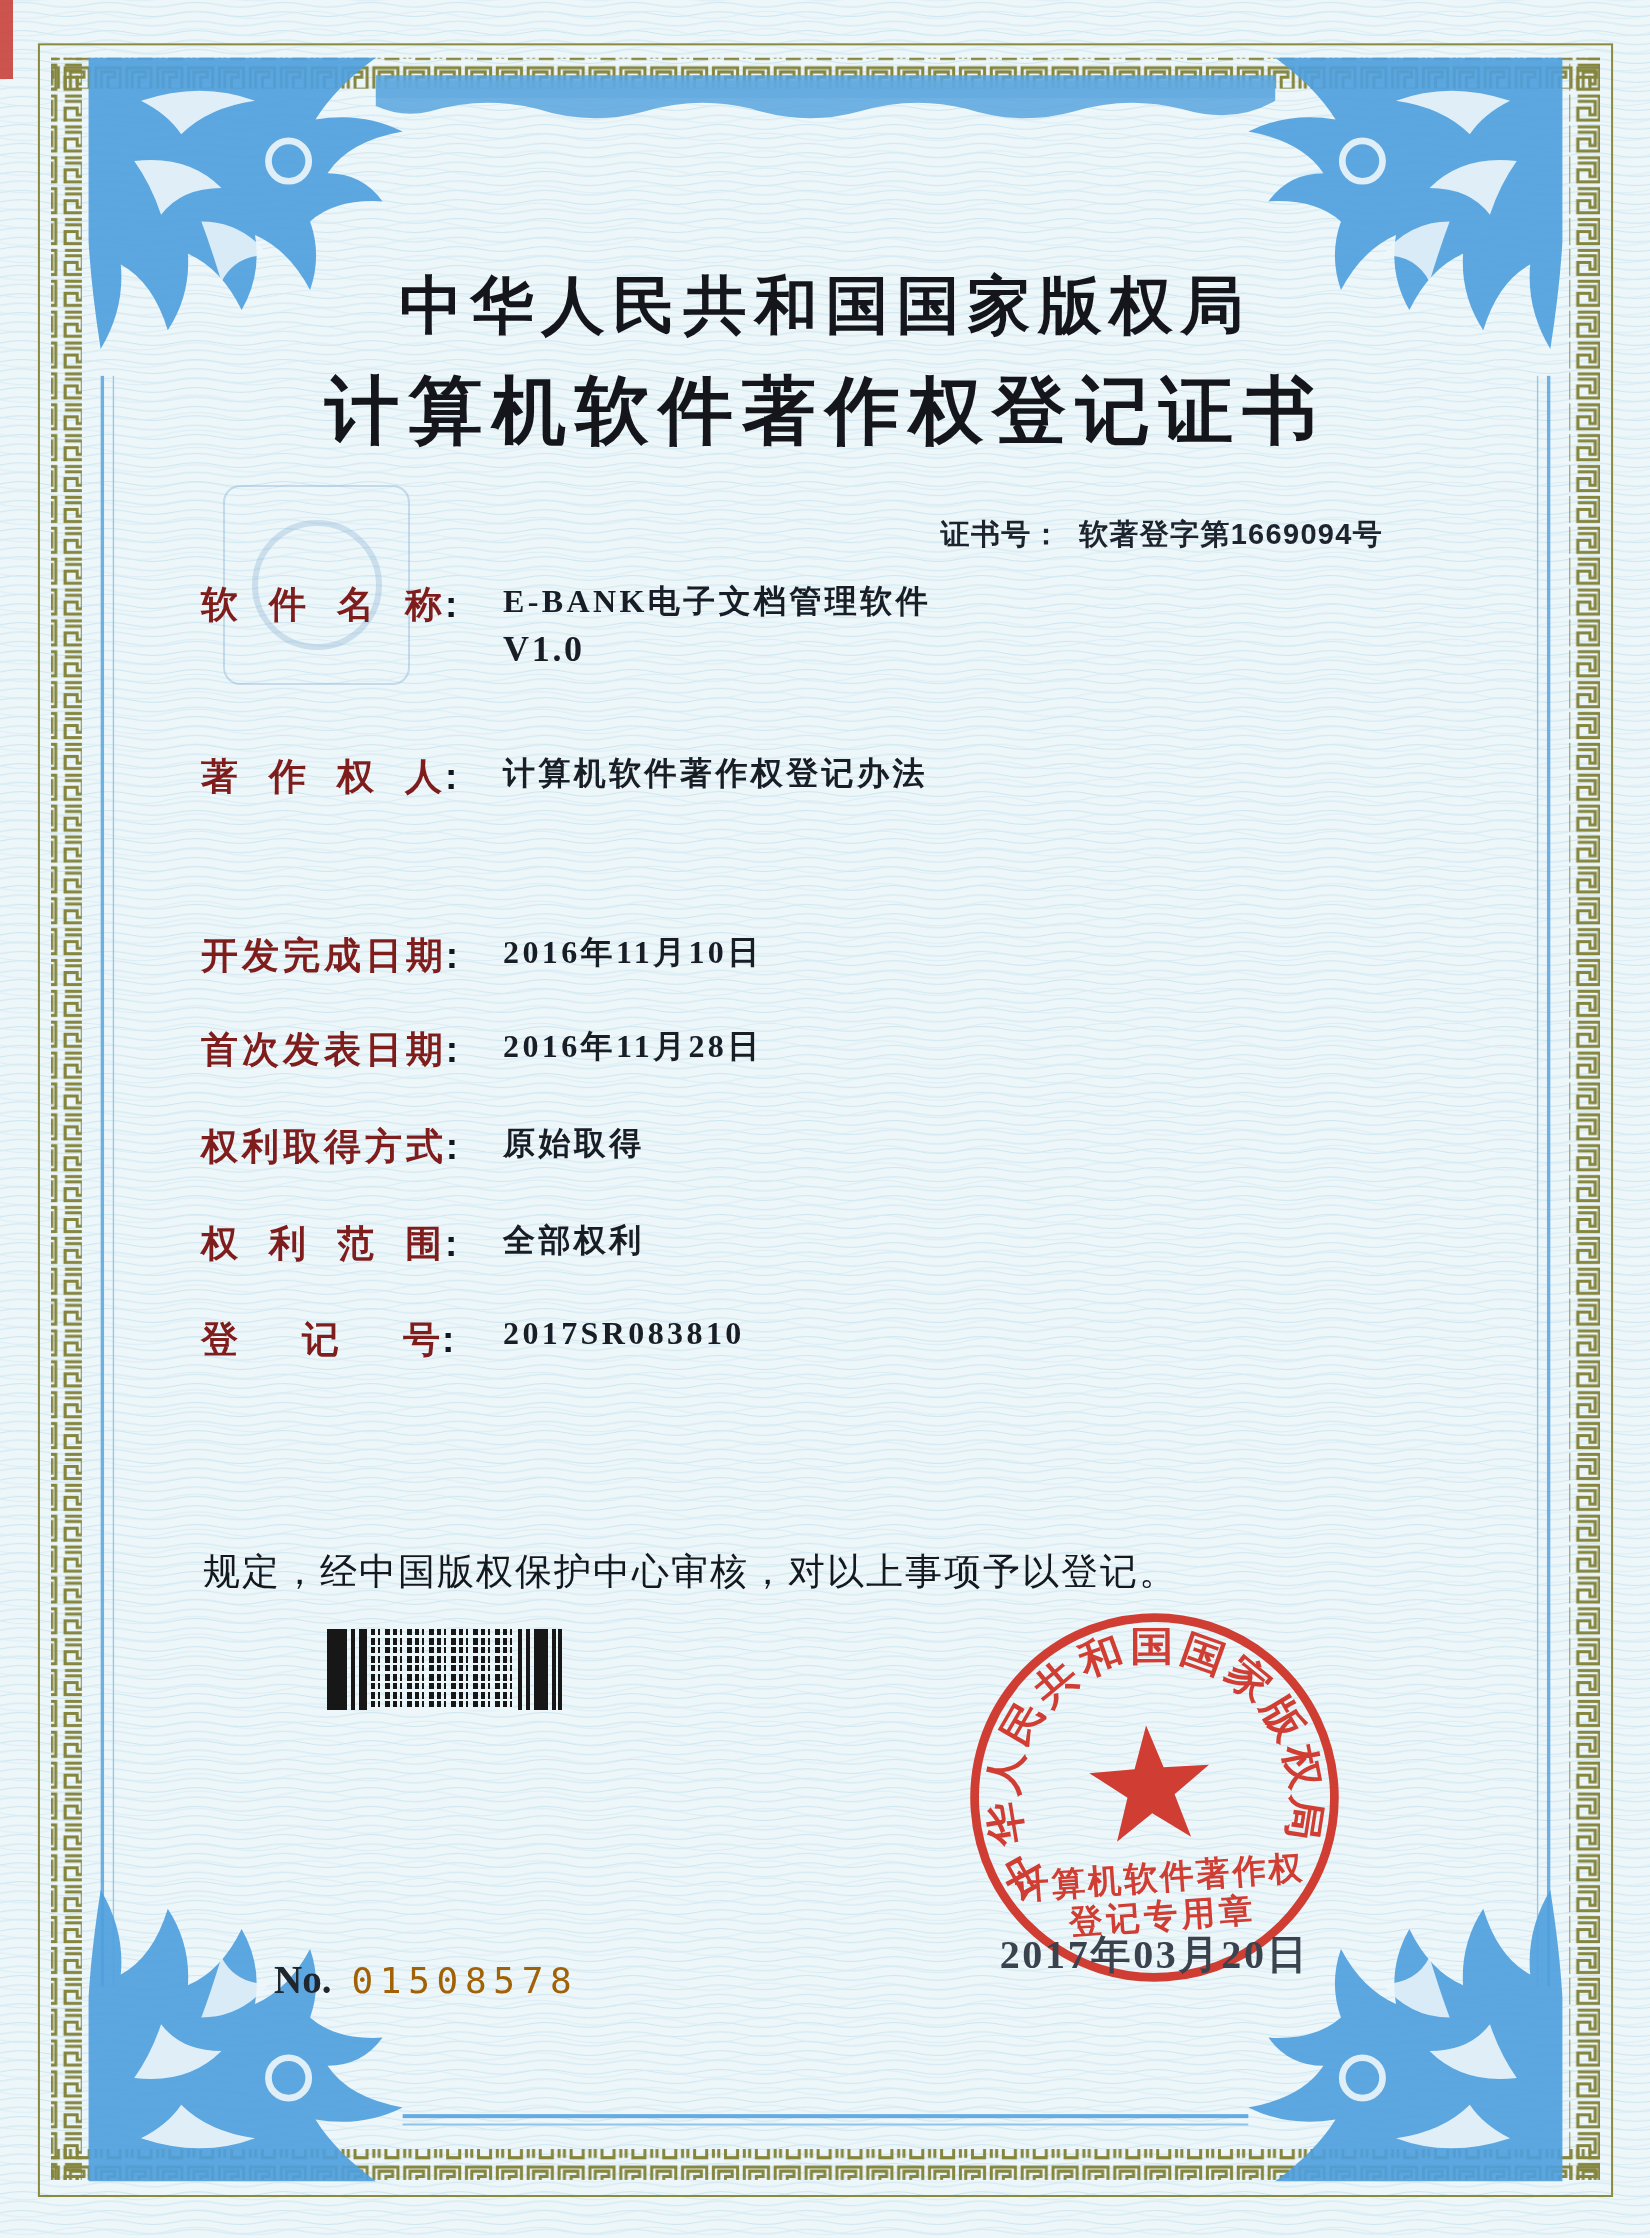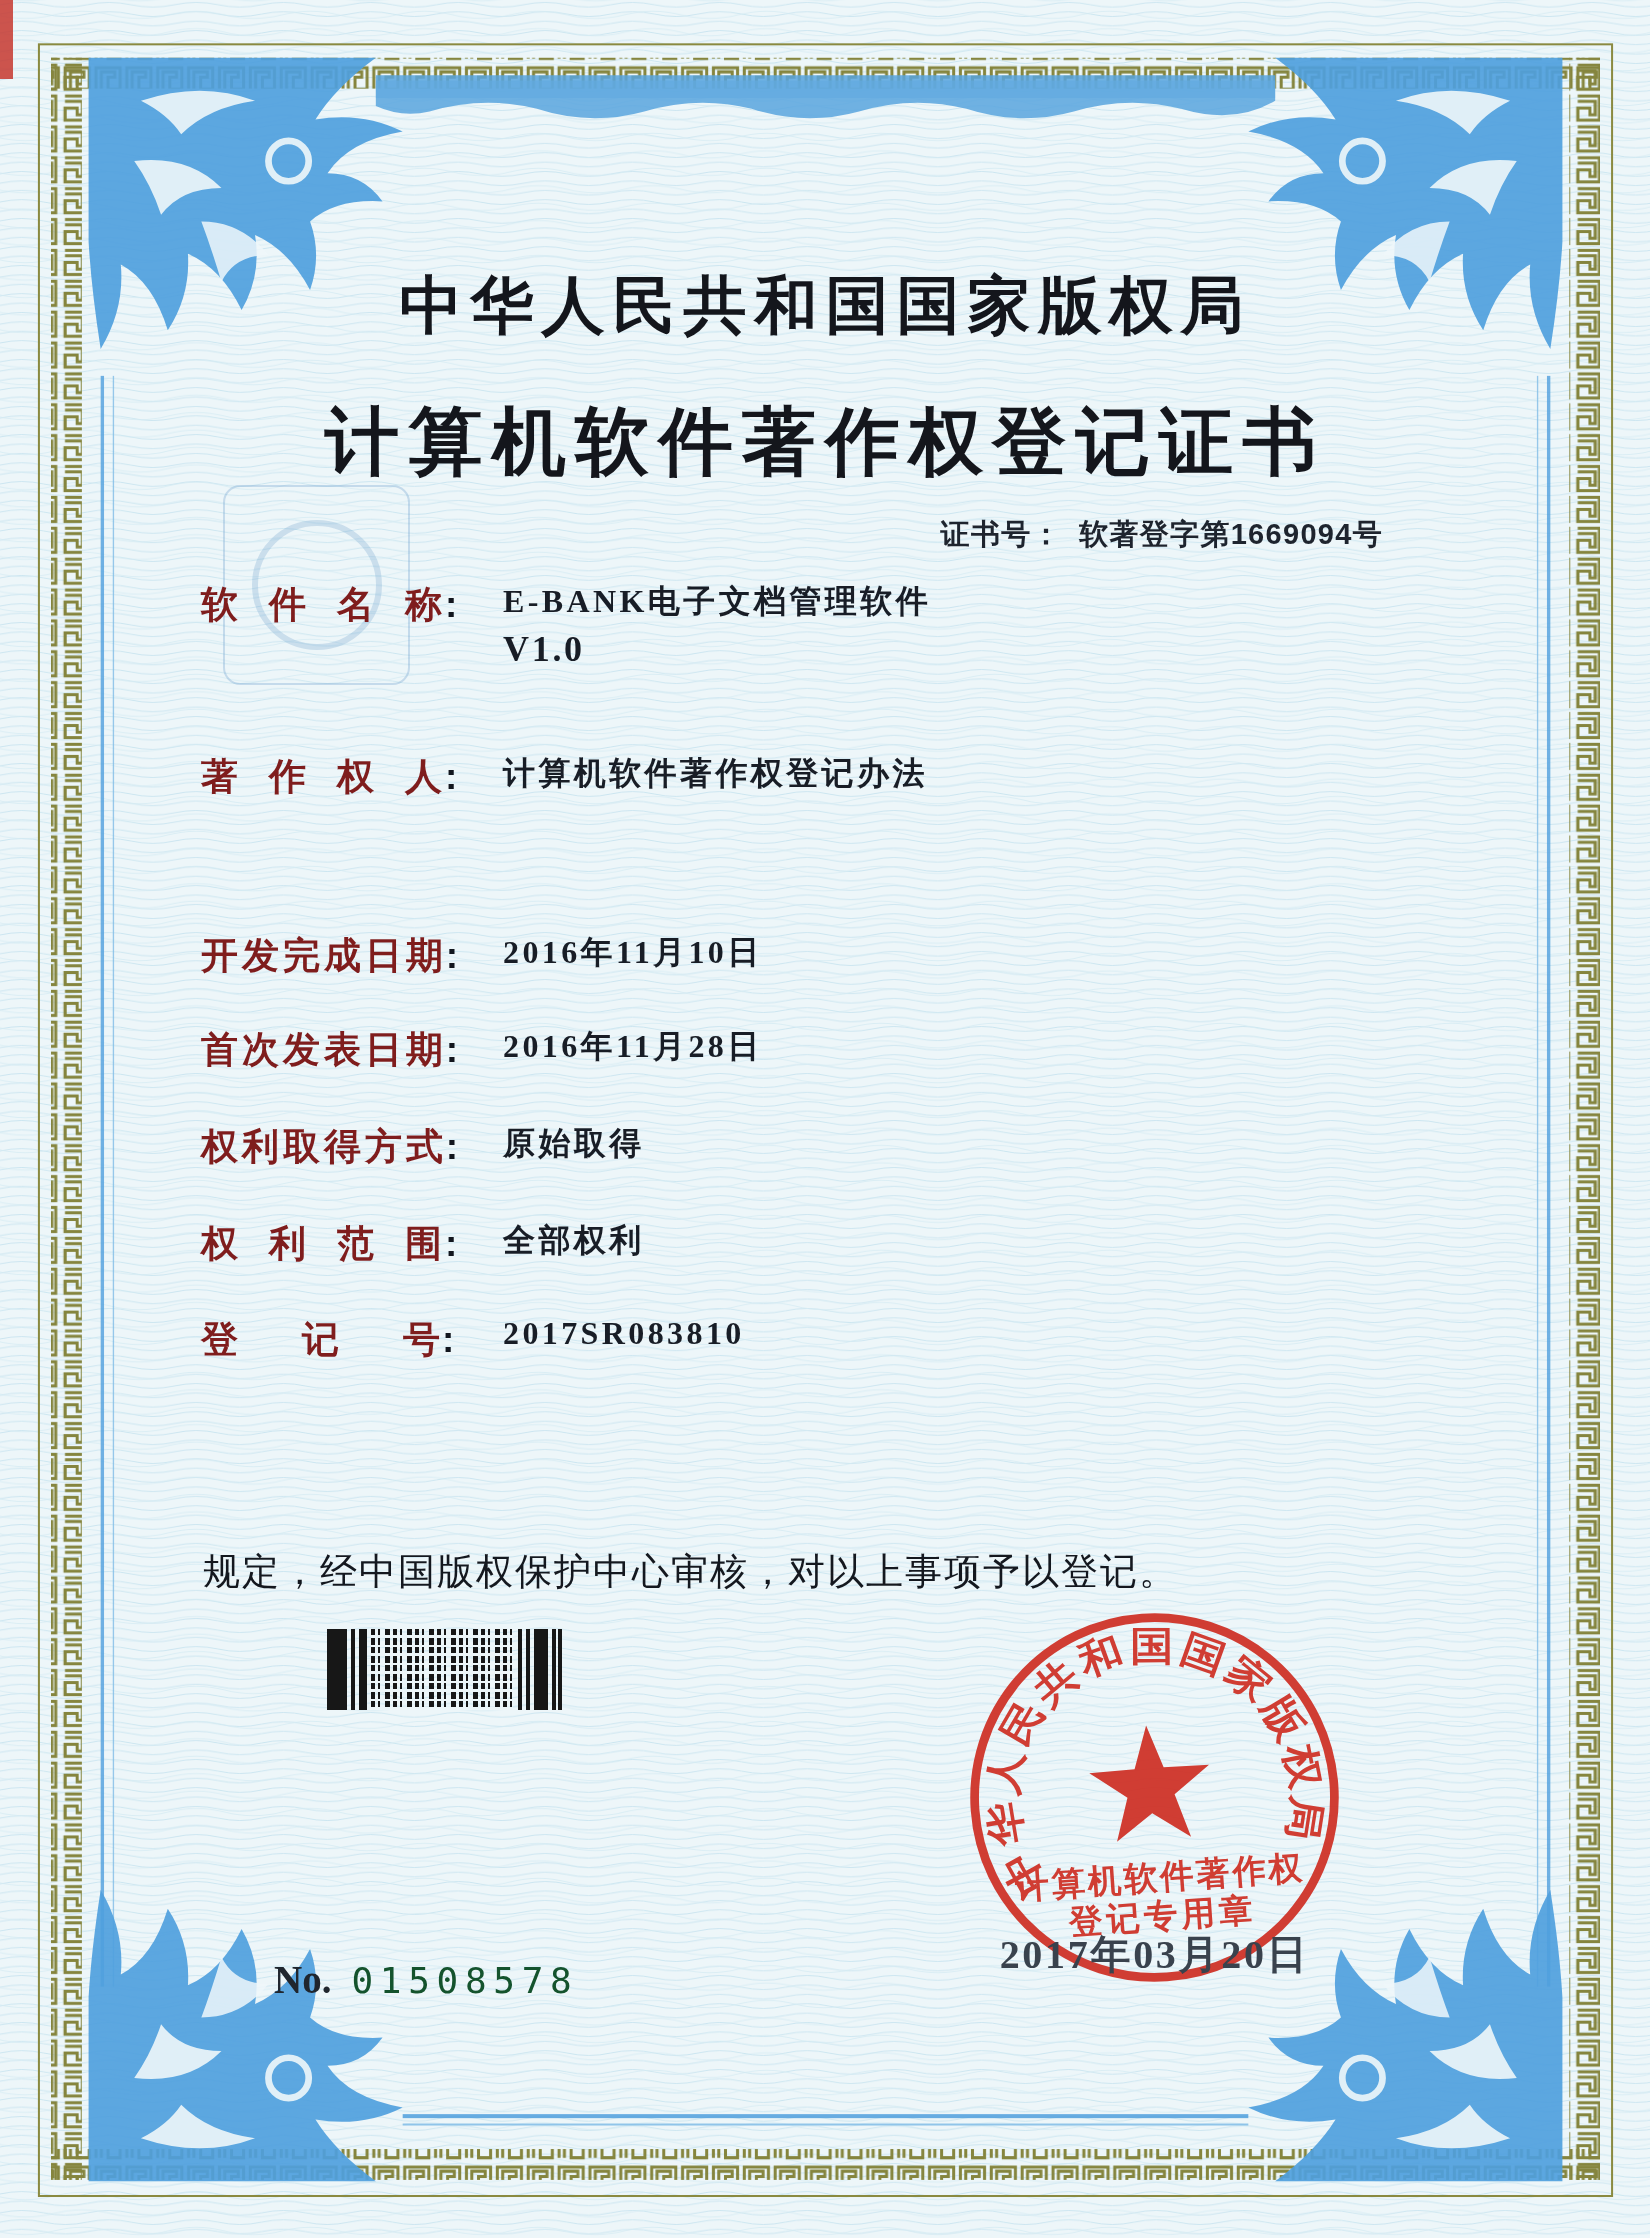--- a/index.html
+++ b/index.html
@@ -12,21 +12,21 @@
   .abs{position:absolute;}
   svg{display:block;}
   .decor{left:0;top:0;width:1651px;height:2239px;z-index:0;}
 
   .title1{
     left:0;right:0;top:263px;text-align:center;z-index:3;
     font-size:63px;font-weight:bold;letter-spacing:8px;color:#14161c;
   }
   .title2{
     left:0;right:0;top:362px;text-align:center;z-index:3;
-    font-size:74px;font-weight:bold;letter-spacing:9.4px;color:#14161c;margin-top:31px;
+    font-size:74px;font-weight:bold;letter-spacing:9.4px;color:#14161c;
   }
   .certno{
     right:268px;top:515px;z-index:3;
     font-family:"Liberation Sans", sans-serif;
     font-size:29px;font-weight:bold;color:#1e242e;letter-spacing:1.3px;text-align:center;
   }
   .certno .val{margin-left:17.4px;}
 
   .watermark{
     left:223px;top:485px;width:183px;height:196px;z-index:1;
@@ -74,21 +74,21 @@
   .seal{left:933px;top:1576px;width:443px;height:443px;z-index:4;opacity:.94;transform:rotate(-4deg);}
   .seal text{font-family:"Liberation Serif", serif;font-weight:bold;}
   .seal-date{
     left:933px;top:1927px;width:443px;text-align:center;z-index:5;
     font-size:40px;font-weight:bold;letter-spacing:2.7px;color:#39424d;
   }
 
   .serial{left:274px;top:1957px;z-index:3;white-space:nowrap;}
   .serial .no{font-size:39px;font-weight:bold;color:#20262e;font-family:"Liberation Serif", serif;}
   .serial .num{
-    margin-left:20px;font-size:36px;letter-spacing:6.7px;color:#14532d;
+    margin-left:20px;font-size:36px;letter-spacing:6.7px;color:#a16207;
     font-family:"DejaVu Sans Mono", monospace;
   }
 
   .scan-sliver{left:0;top:0;width:13.4px;height:79px;background:#c5372f;opacity:.85;z-index:6;}
 </style>
 </head>
 <body>
 
 <div class="page">
 

